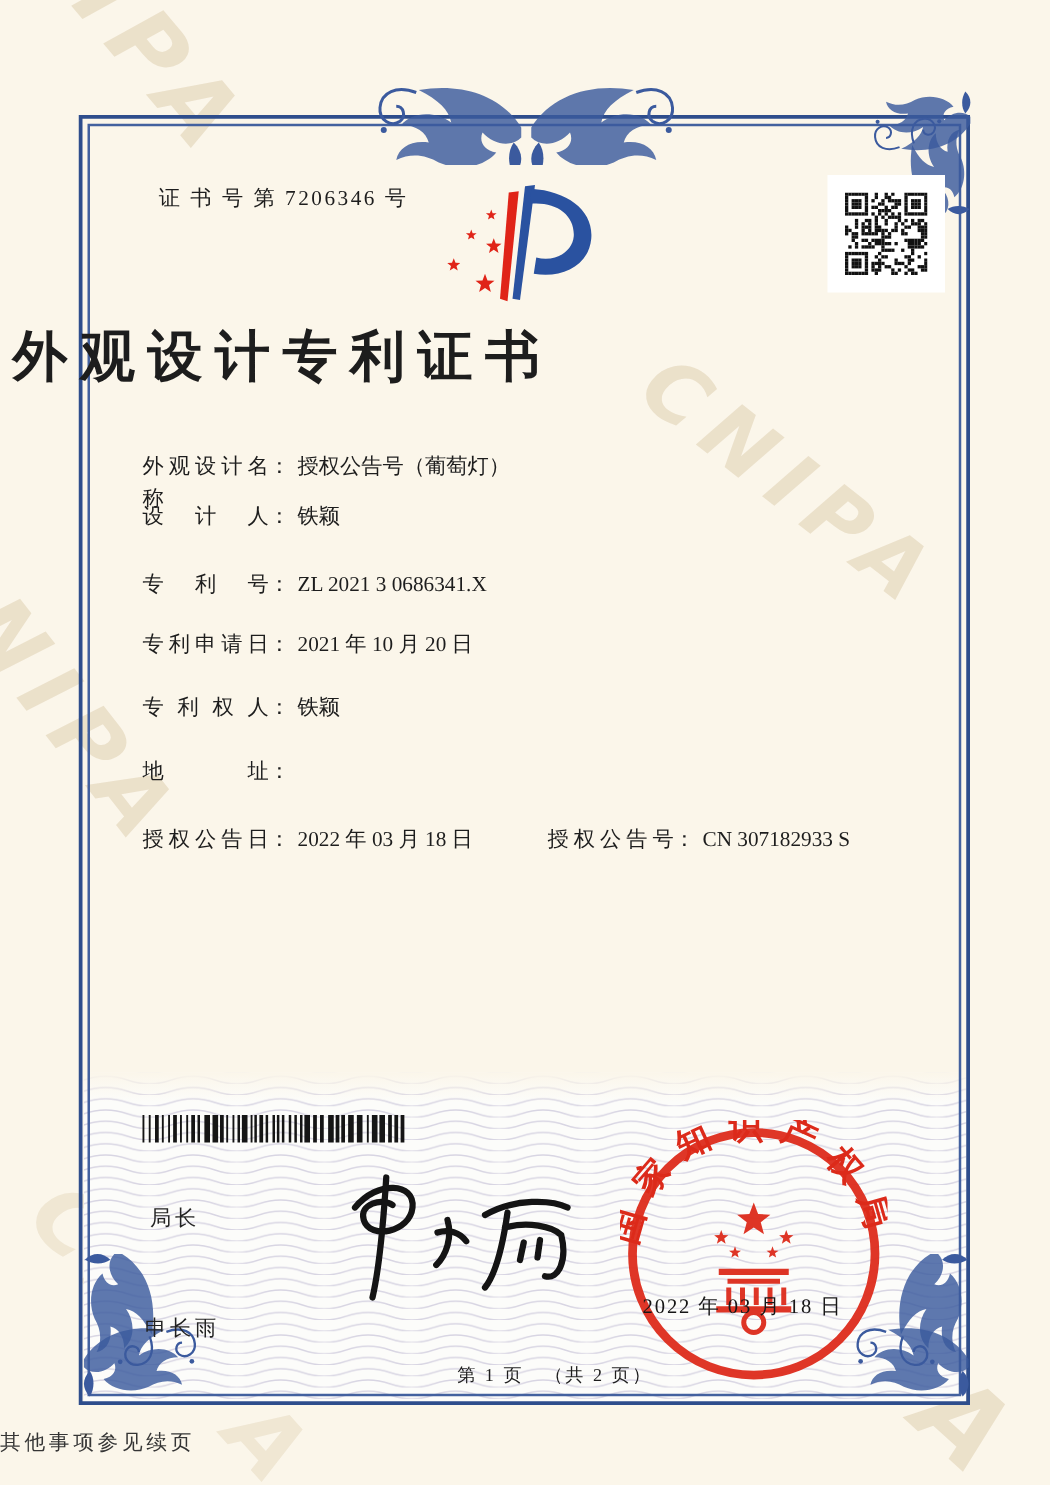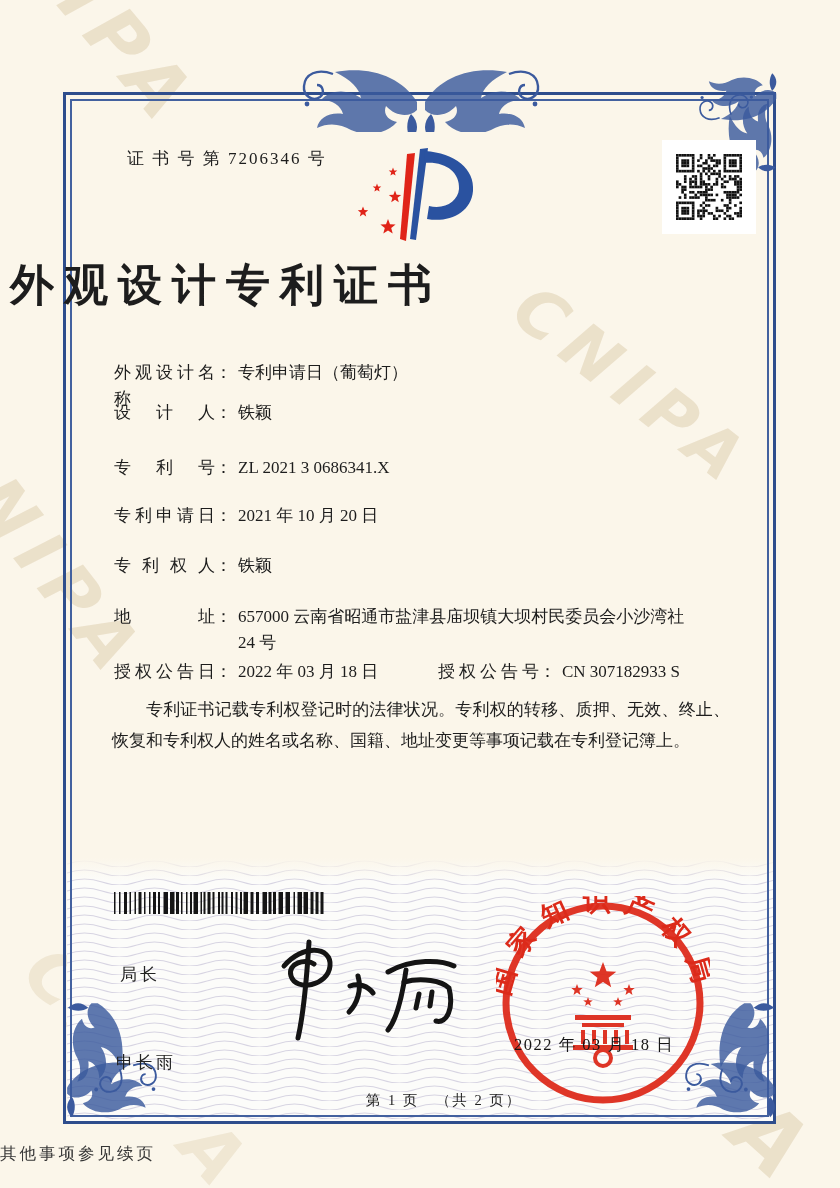--- a/index.html
+++ b/index.html
@@ -404,21 +404,21 @@
         <rect x="15" y="72" width="3" height="3" fill="#111"></rect>
         <rect x="18" y="72" width="3" height="3" fill="#111"></rect>
       </svg>
   </div>
 
   <div class="abs title">外观设计专利证书</div>
 
   <div class="abs row" style="top:360px">
     <span class="lbl">外观设计名称</span>
       <span>：</span>
-    <span class="val">专利申请日（葡萄灯）</span>
+    <span class="val">授权公告号（葡萄灯）</span>
   </div>
   <div class="abs row" style="top:400px">
     <span class="lbl">设 计 人</span>
       <span>：</span>
     <span class="val">铁颖</span>
   </div>
   <div class="abs row" style="top:455px">
     <span class="lbl">专 利 号</span>
       <span>：</span>
     <span class="val">ZL 2021 3 0686341.X</span>
@@ -429,35 +429,33 @@
     <span class="val">2021 年 10 月 20 日</span>
   </div>
   <div class="abs row" style="top:553px">
     <span class="lbl">专 利 权 人</span>
       <span>：</span>
     <span class="val">铁颖</span>
   </div>
   <div class="abs row" style="top:604px">
     <span class="lbl">地 址</span>
       <span>：</span>
-    <span class="val wrap">657000 云南省昭通市盐津县庙坝镇大坝村民委员会小沙湾社 24 号</span>
   </div>
   <div class="abs row" style="top:659px">
     <span class="lbl">授权公告日</span>
       <span>：</span>
     <span class="val">2022 年 03 月 18 日</span>
   </div>
   <div class="abs row" style="top:659px;left:438px">
     <span class="lbl">授权公告号</span>
       <span>：</span>
     <span class="val">CN 307182933 S</span>
   </div>
 
   <div class="abs paras">
-    <p>专利证书记载专利权登记时的法律状况。专利权的转移、质押、无效、终止、恢复和专利权人的姓名或名称、国籍、地址变更等事项记载在专利登记簿上。</p>
   </div>
 
   <svg class="abs" id="barcode" style="left:112px;top:892px;" width="224" height="23" viewBox="0 0 224 23">
       <rect x="2" y="0" width="1.5" height="22" fill="#151515"></rect>
       <rect x="7" y="0" width="1.5" height="22" fill="#151515"></rect>
       <rect x="12" y="0" width="3" height="22" fill="#151515"></rect>
       <rect x="17.5" y="0" width="1.5" height="22" fill="#151515"></rect>
       <rect x="22.5" y="0" width="1.5" height="22" fill="#151515"></rect>
       <rect x="26.5" y="0" width="3" height="22" fill="#151515"></rect>
       <rect x="32" y="0" width="1.5" height="22" fill="#151515"></rect>

